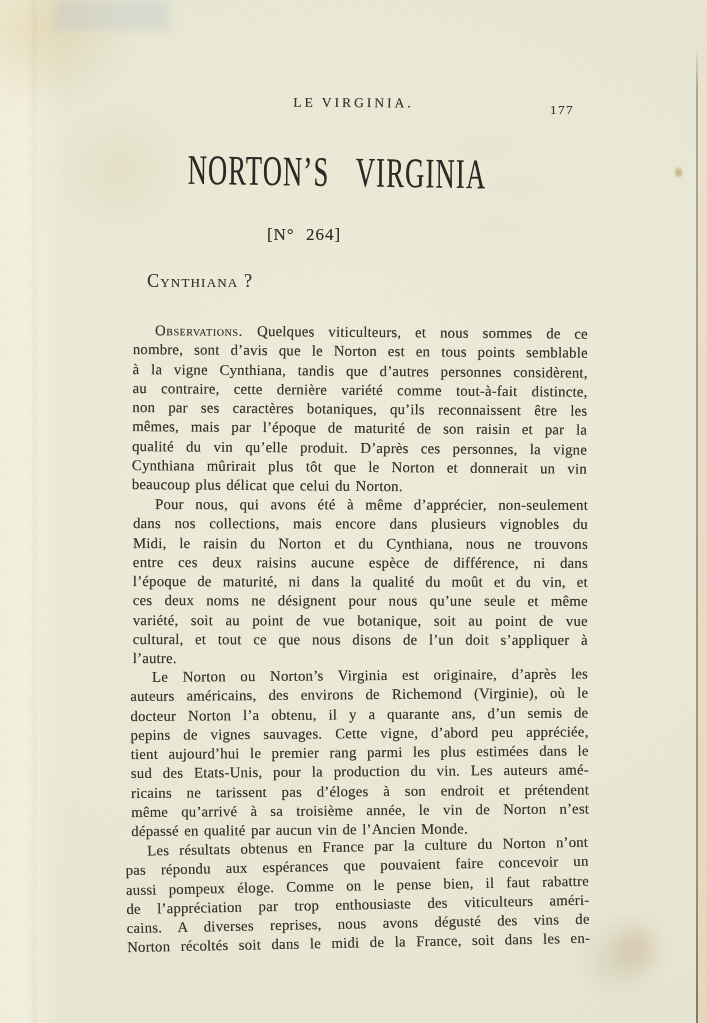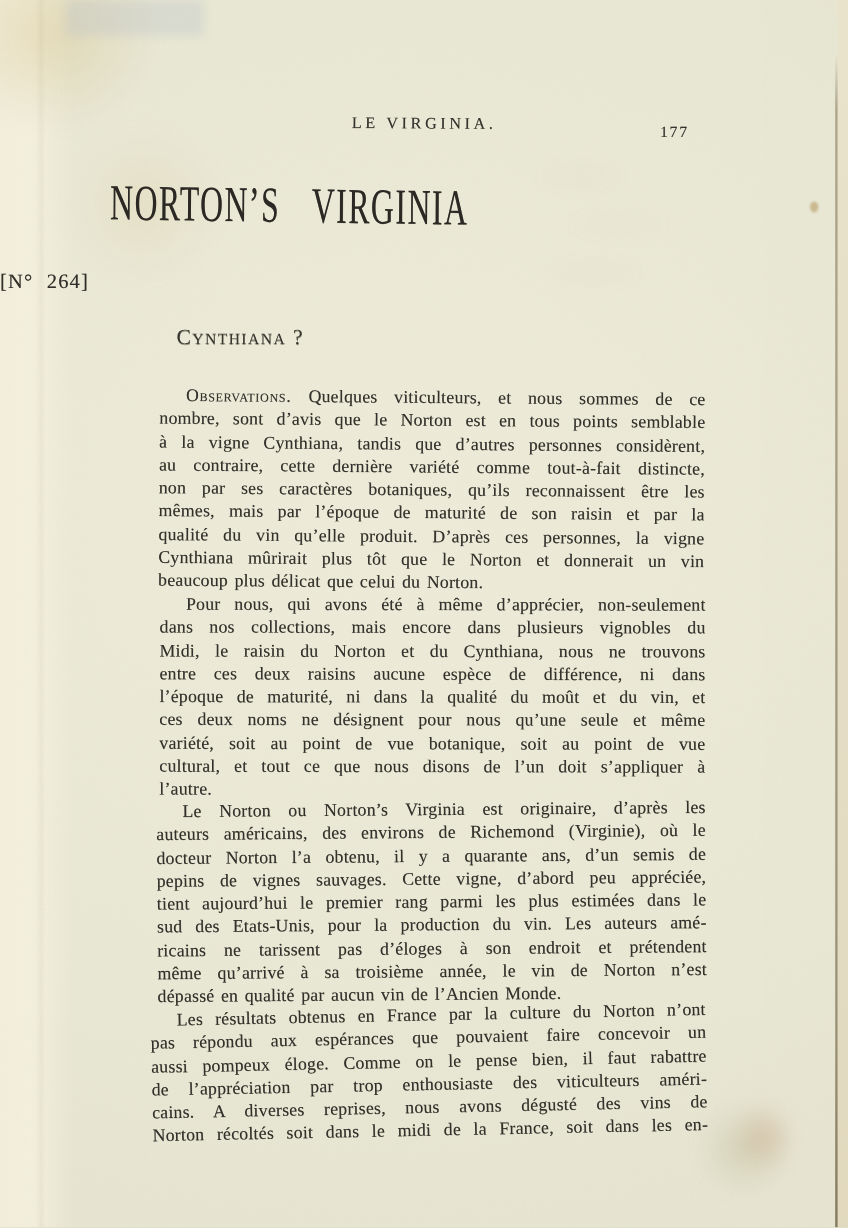--- a/index.html
+++ b/index.html
@@ -14,25 +14,25 @@
   }
   .ink { text-shadow:0.2px 0.2px 0.35px rgba(42,40,32,0.45); }
 
   
   .running-header { position:absolute; top:95px; left:0; width:707px; text-align:center;
     font-size:13.5px; letter-spacing:3px; font-variant:small-caps;
     transform:rotate(0.35deg); color:#32302a; }
   .page-number { position:absolute; top:102px; left:550px; font-size:13px; letter-spacing:1.5px; color:#33312b; }
 
   
-  .main-title { position:absolute; top:148px; left:4px; width:560px; text-align:left; }
+  .main-title { position:absolute; top:148px; left:14px; width:560px; text-align:right; }
   .main-title .title-text { display:inline-block; white-space:nowrap;
     font-size:42px; letter-spacing:2px; word-spacing:30px; color:#282521;
     transform:scaleX(0.63) rotate(0.55deg); transform-origin:50% 50%; }
-  .catalog-number { position:absolute; top:225px; left:0; width:608px; text-align:left;
+  .catalog-number { position:absolute; top:225px; left:0; width:608px; text-align:center;
     font-size:17px; letter-spacing:1px; word-spacing:6px; color:#2d2b25; }
 
   .synonym { position:absolute; top:271px; left:147px; font-size:18px;
     font-variant:small-caps; letter-spacing:1.2px; color:#35332c; }
 
   
   .body-text { position:absolute; top:321px; left:133px; width:455px; font-size:14.8px; }
   .para { transform-origin:0 0; }
   .para-0 { transform:rotate(0.45deg); }
   .para-1 { transform:rotate(0.1deg); }

